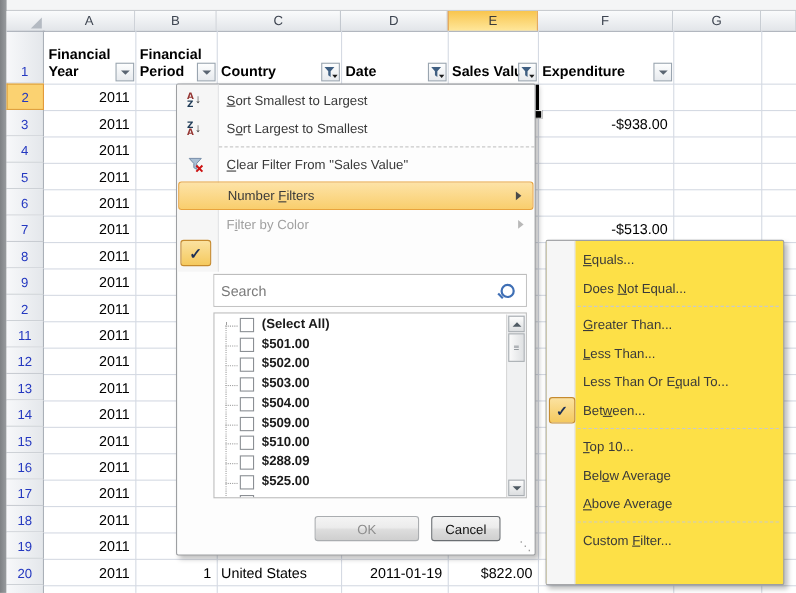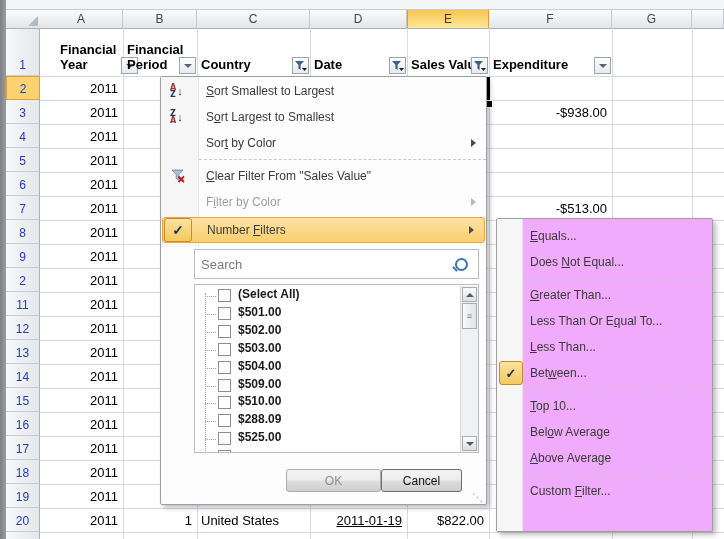--- a/index.html
+++ b/index.html
@@ -77,24 +77,24 @@
   .tri-up{width:0;height:0;border-left:4px solid transparent;border-right:4px solid transparent;border-bottom:4px solid #4f5a63;}
   .tri-dn{width:0;height:0;border-left:4px solid transparent;border-right:4px solid transparent;border-top:4px solid #4f5a63;}
   .sthumb{position:absolute;left:1px;top:17px;width:15px;height:26px;background:linear-gradient(90deg,#fafafa,#dfe1e3);
           border:1px solid #a8adb2;box-sizing:border-box;display:flex;align-items:center;justify-content:center;
           color:#7a8087;font-size:9px;line-height:9px;}
   
   .btn{position:absolute;top:392px;height:23px;box-sizing:border-box;border-radius:3px;font-size:12px;
        display:flex;align-items:center;justify-content:center;font-family:"Liberation Sans",sans-serif;
        background:linear-gradient(#f4f4f4 0%,#ececec 45%,#dddddd 55%,#cfcfcf 100%);}
   .btn.ok{left:125px;width:95px;border:1px solid #aaadb0;color:#8d8d8d;}
-  .btn.cancel{left:220px;width:81px;border:1px solid #6a6e72;color:#111;}
+  .btn.cancel{left:231px;width:63px;border:1px solid #6a6e72;color:#111;}
   .grip{position:absolute;right:3px;bottom:1px;font-size:11px;color:#9a9a9a;line-height:11px;}
   
-  .submenu{position:absolute;left:496px;top:218px;width:217px;height:314px;background:#f0abfc;border:1px solid #9d9fa2;
+  .submenu{position:absolute;left:496px;top:218px;width:217px;height:314px;background:#fde047;border:1px solid #9d9fa2;
            border-radius:2px;box-shadow:3px 3px 5px rgba(0,0,0,.25);z-index:11;box-sizing:border-box;}
   .submenu .gutter2{position:absolute;left:0;top:0;width:25px;height:100%;background:#f6f6f6;border-right:1px solid #e3e4e6;}
   .smi-wrap{position:absolute;left:0;top:0;right:0;display:flex;flex-direction:column;padding-top:4px;}
   .smi{position:relative;height:26px;display:flex;align-items:center;padding-left:33px;font-size:12px;color:#3a3a3a;box-sizing:border-box;}
   .sep2{border-top:1px dashed #c9c9c9;margin:3px 4px 3px 28px;}
   .chkbox2{position:absolute;left:2px;top:1px;width:24px;height:24px;box-sizing:border-box;border:1px solid #c68b2e;border-radius:3px;
            background:linear-gradient(#fbe2a0,#f5c95e);display:flex;align-items:center;justify-content:center;
            color:#1c2f56;font-weight:bold;font-size:13px;z-index:2;}
   u{text-decoration:underline;}
 </style>
@@ -165,21 +165,21 @@
       <div class="gl-h" style="top: 364px;"></div>
       <div class="gl-h" style="top: 388px;"></div>
       <div class="gl-h" style="top: 412px;"></div>
       <div class="gl-h" style="top: 436px;"></div>
       <div class="gl-h" style="top: 460px;"></div>
       <div class="gl-h" style="top: 484px;"></div>
       <div class="gl-h" style="top: 508px;"></div>
       <div class="gl-h" style="top: 532px;"></div>
     </div>
   <div id="sheet-cells">
-      <div class="hcell" style="left: 56px; width: 83px;">
+      <div class="hcell" style="left: 40px; width: 83px;">
         <span class="h-label">Financial Year</span>
         <div class="fbtn">
           <div class="darr"></div>
         </div>
       </div>
       <div class="hcell" style="left: 123px; width: 74px;">
         <span class="h-label">Financial Period</span>
         <div class="fbtn">
           <div class="darr"></div>
         </div>
@@ -233,21 +233,21 @@
       <div class="cellv right" style="left: 40px; width: 78px; top: 388px;">2011</div>
       <div class="cellv right" style="left: 40px; width: 78px; top: 412px;">2011</div>
       <div class="cellv right" style="left: 40px; width: 78px; top: 436px;">2011</div>
       <div class="cellv right" style="left: 40px; width: 78px; top: 460px;">2011</div>
       <div class="cellv right" style="left: 40px; width: 78px; top: 484px;">2011</div>
       <div class="cellv right" style="left: 40px; width: 78px; top: 508px;">2011</div>
       <div class="cellv right" style="left: 489px; width: 118px; top: 100px;">-$938.00</div>
       <div class="cellv right" style="left: 489px; width: 118px; top: 196px;">-$513.00</div>
       <div class="cellv right" style="left: 123px; width: 69px; top: 508px;">1</div>
       <div class="cellv left" style="left: 201px; width: 109px; top: 508px;">United States</div>
-      <div class="cellv right" style="left: 310px; width: 92px; top: 508px; text-decoration: underline;">2011-01-19</div>
+      <div class="cellv right" style="left: 310px; width: 92px; top: 508px;">2011-01-19</div>
       <div class="cellv right" style="left: 407px; width: 77px; top: 508px;">$822.00</div>
     </div>
 
   <div class="sel-line"></div>
   <div class="sel-handle"></div>
 
   <div class="menu">
     <div class="gutter"></div>
     <div class="mi-wrap" id="menu-items">
         <div class="mi">
@@ -263,40 +263,36 @@
         <div class="mi">
           <span class="sicon">
             <span class="letters">
               <span class="lblue">Z</span>
               <span class="lred">A</span>
             </span>
             <span class="darrg">↓</span>
           </span>
           <span>S<u>o</u>rt Largest to Smallest</span>
         </div>
-        <div class="mi">
-          <span>Sor<u>t</u> by Color</span>
-          <span class="arrow"></span>
-        </div>
         <div class="sep"></div>
         <div class="mi">
           <span class="sicon">
             <svg width="16" height="16" viewBox="0 0 16 16">
               <path d="M2 2h11l-4.2 4.6V12l-2.6-1.6V6.6z" fill="#aabfd4" stroke="#6b84a0" stroke-width="0.8"></path>
               <path d="M8.5 8.5L14 14M14 8.5L8.5 14" stroke="#cc1111" stroke-width="1.8"></path>
             </svg>
           </span>
           <span><u>C</u>lear Filter From "Sales Value"</span>
         </div>
+        <div class="mi hl">
+          <span>Number <u>F</u>ilters</span>
+          <span class="arrow"></span>
+        </div>
         <div class="mi disabled">
           <span>F<u>i</u>lter by Color</span>
-          <span class="arrow"></span>
-        </div>
-        <div class="mi hl">
-          <span>Number <u>F</u>ilters</span>
           <span class="arrow"></span>
         </div>
       </div>
 
     <div class="searchbox">
       <input type="text" value="" placeholder="Search" style="">
       <div class="mag"></div>
     </div>
 
     <div class="listbox">
@@ -366,24 +362,24 @@
           <span><u>E</u>quals...</span>
         </div>
         <div class="smi">
           <span>Does <u>N</u>ot Equal...</span>
         </div>
         <div class="sep2"></div>
         <div class="smi">
           <span><u>G</u>reater Than...</span>
         </div>
         <div class="smi">
+          <span><u>L</u>ess Than...</span>
+        </div>
+        <div class="smi">
           <span>Less Than Or E<u>q</u>ual To...</span>
-        </div>
-        <div class="smi">
-          <span><u>L</u>ess Than...</span>
         </div>
         <div class="smi">
           <span>Bet<u>w</u>een...</span>
           <span class="chkbox2">✓</span>
         </div>
         <div class="sep2"></div>
         <div class="smi">
           <span><u>T</u>op 10...</span>
         </div>
         <div class="smi">

